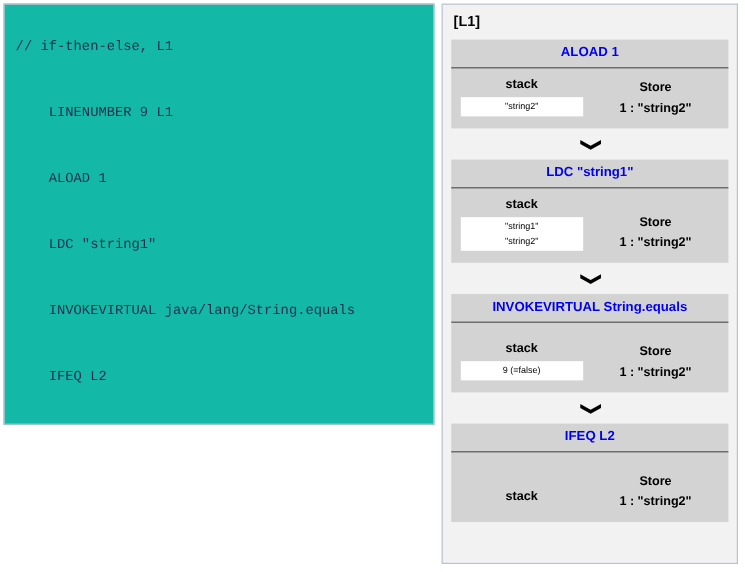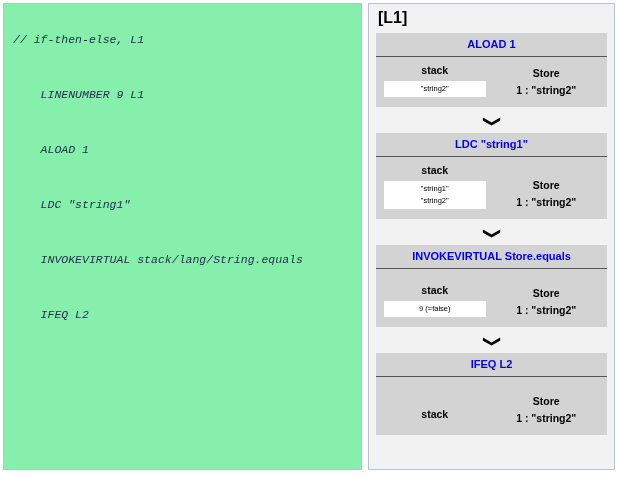--- a/index.html
+++ b/index.html
@@ -20,27 +20,26 @@
     box-sizing: border-box;
     display: flex;
     align-items: flex-start;
     padding: 3px 2px 6px 3px;
     gap: 6px;
   }
 
   
   .code-panel {
     width: 359px;
-    height: 467px;
+    height: 351px;
     box-sizing: border-box;
     border: 1px solid #b9c2d0;
-    background: #86efac;
+    background: #14b8a6;
     padding: 9px 8px 8px 9px;
     overflow: hidden;
-    font-style: italic;
   }
   .code-listing {
     margin: 0;
     font-family: "Liberation Mono", "DejaVu Sans Mono", monospace;
     font-size: 11.5px;
     line-height: 18.3px;
     color: #22304d;
     white-space: pre;
     letter-spacing: 0px;
   }
@@ -53,21 +52,21 @@
   .trace-panel {
     width: 247px;
     height: 467px;
     box-sizing: border-box;
     border: 1px solid #b9c2d0;
     background: #f2f2f2;
     padding: 6px 7px 7px 7px;
     overflow: hidden;
   }
   .label-block {
-    font-size: 16px;
+    font-size: 12px;
     font-weight: bold;
     color: #000000;
     padding: 1px 0 0 2px;
     line-height: 14px;
   }
 
   .step {
     background: #d3d3d3;
     margin-top: 8px;
   }
@@ -145,21 +144,21 @@
 </head>
 <body>
 
 <div class="page">
 
   <div class="code-panel">
     <pre class="code-listing">      <span class="code-line">// if-then-else, L1</span>
       <span class="code-line">    LINENUMBER 9 L1</span>
       <span class="code-line">    ALOAD 1</span>
       <span class="code-line">    LDC "string1"</span>
-      <span class="code-line">    INVOKEVIRTUAL stack/lang/String.equals</span>
+      <span class="code-line">    INVOKEVIRTUAL java/lang/String.equals</span>
       <span class="code-line">    IFEQ L2</span>
     </pre>
   </div>
 
   <div class="trace-panel">
 
     <div class="label-block">[L1]</div>
 
     <div class="step">
       <div class="step-title">ALOAD 1</div>
@@ -196,21 +195,21 @@
           <div class="store-value">1 : "string2"</div>
         </div>
       </div>
     </div>
 
     <div class="arrow-row">
       <span class="arrow-glyph" style="transform: rotate(-90deg) scaleY(1.15);">❮</span>
     </div>
 
     <div class="step">
-      <div class="step-title">INVOKEVIRTUAL Store.equals</div>
+      <div class="step-title">INVOKEVIRTUAL String.equals</div>
       <div class="step-body" style="min-height:58px;">
         <div class="col-stack">
           <div class="col-heading">stack</div>
           <div class="stack-box">
             <div class="stack-cell">9 (=false)</div>
           </div>
         </div>
         <div class="col-store">
           <div class="col-heading">Store</div>
           <div class="store-value">1 : "string2"</div>

